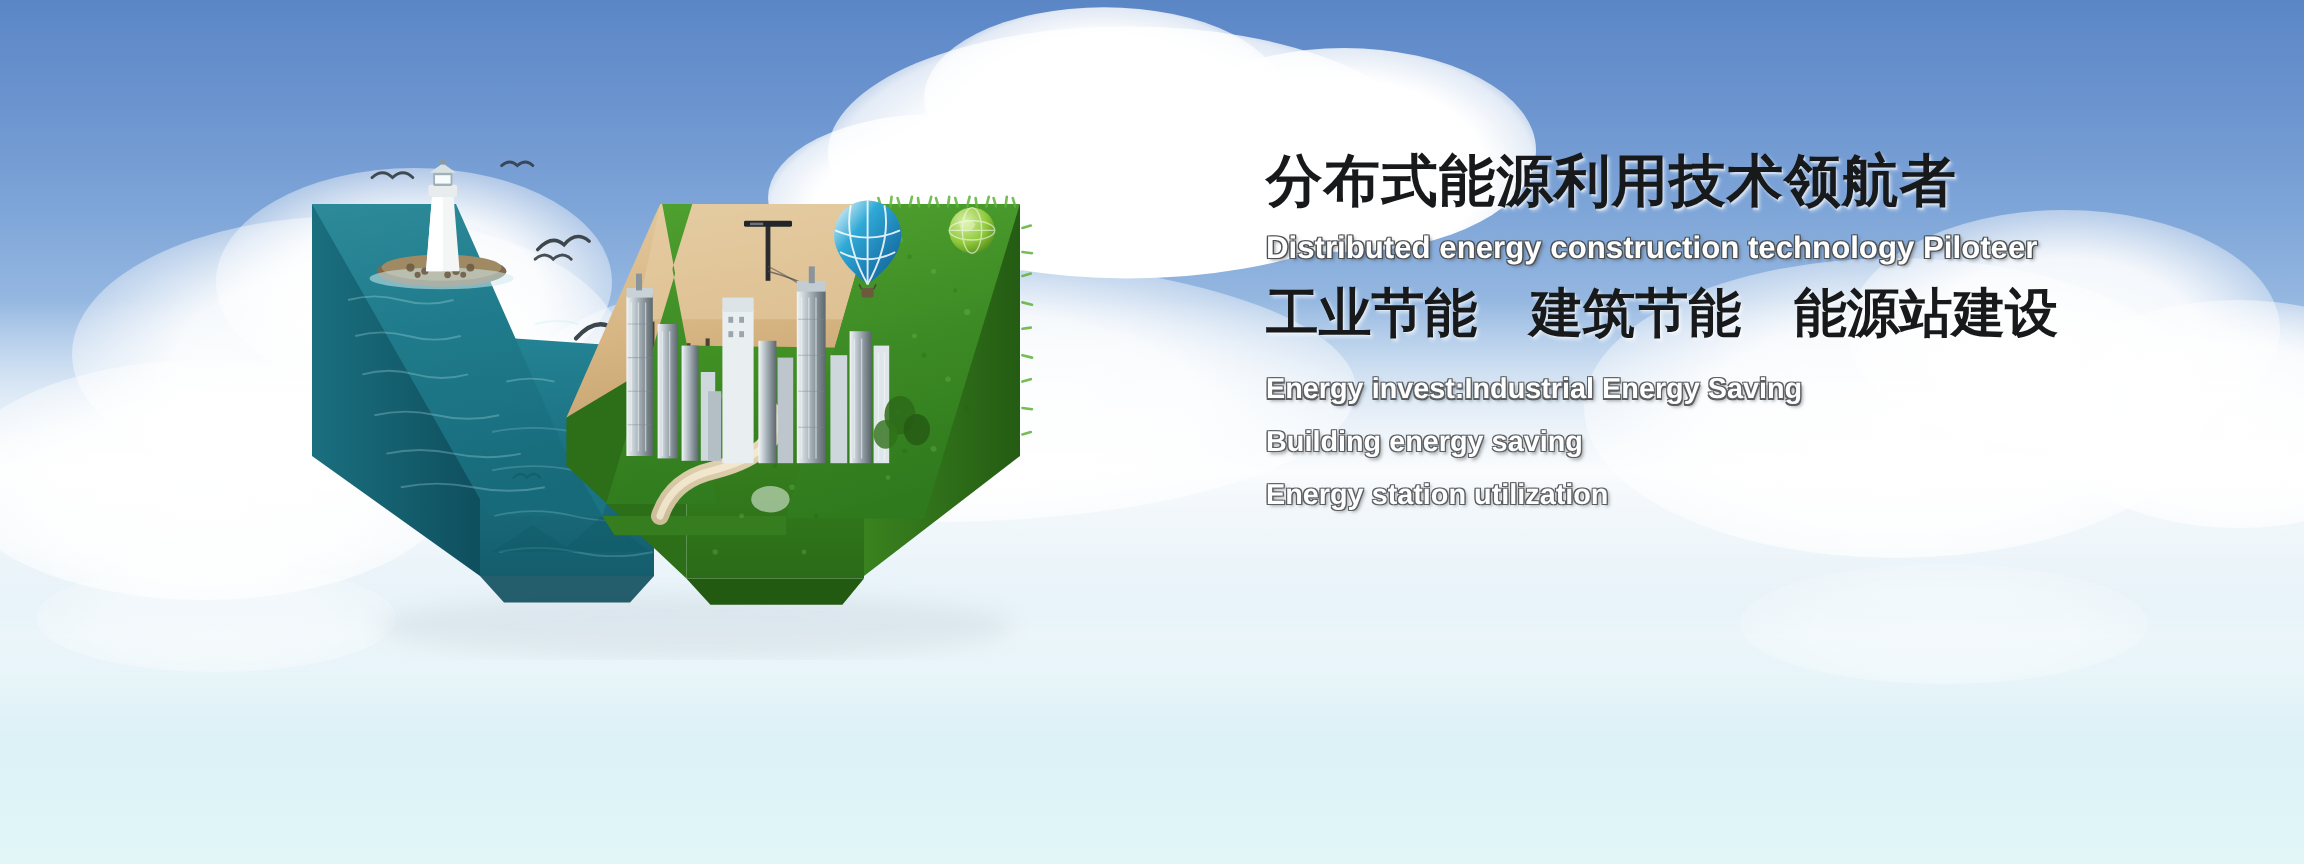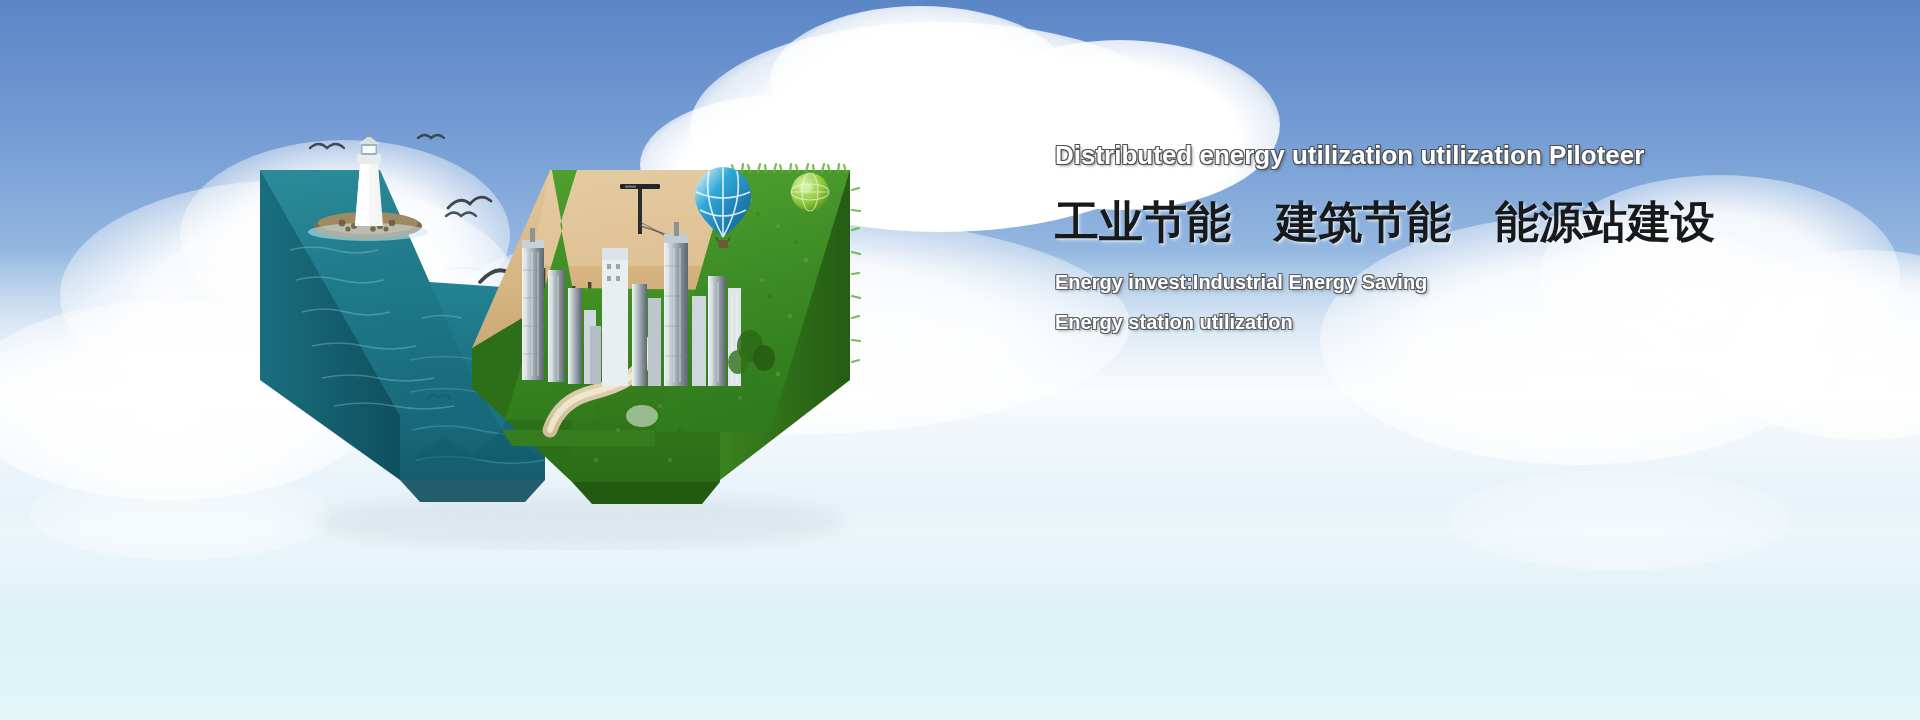--- a/index.html
+++ b/index.html
@@ -54,26 +54,26 @@
     line-height:1.1; white-space:nowrap;
     text-shadow: -1px -1px 0 #4d5154, 1px -1px 0 #4d5154, -1px 1px 0 #4d5154,
                  1px 1px 0 #4d5154, 2px 2px 3px rgba(60,64,68,.55);
   }
   .cn-mid {
     margin-top:26px; font-size:40px; font-weight:bold; color:#17191b;
     line-height:1.1; white-space:nowrap;
     text-shadow: 1px 1px 0 rgba(255,255,255,.35), 2px 2px 3px rgba(255,255,255,.5);
   }
   .cn-list {
-    margin-top:28px; font-size:44px; font-weight:bold; color:#17191b;
+    margin-top:18px; font-size:44px; font-weight:bold; color:#17191b;
     line-height:1.1; white-space:nowrap;
     text-shadow: 1px 1px 0 rgba(255,255,255,.35), 2px 2px 3px rgba(255,255,255,.5);
   }
   .en-line {
-    font-size:20px; font-weight:bold; color:#ffffff; line-height:1.0;
+    font-size:24px; font-weight:bold; color:#ffffff; line-height:1.0;
     white-space:nowrap; margin-top:20px;
     text-shadow: -1px -1px 0 #5b5f62, 1px -1px 0 #5b5f62, -1px 1px 0 #5b5f62,
                  1px 1px 0 #5b5f62, 2px 2px 3px rgba(70,74,78,.5);
   }
   .en-line.first { margin-top:26px; }
 </style>
 </head>
 <body>
 
 <div id="banner">
@@ -418,23 +418,25 @@
           <path d="M549,55 q8,-5 14,2 q-4,8 -12,5 z" fill="#e6f7bf" opacity=".5"></path>
         </g>
 
         <ellipse cx="392" cy="286" rx="16" ry="11" fill="#ffffff" opacity=".5"></ellipse>
       </g>
     </svg>
   </div>
 
   <div id="copy">
 
-
-    <div class="en-sub">Distributed energy utilization utilization Piloteer</div>
+    <div class="cn-head">分布式能源利用技术领航者</div>
+
+    <div class="en-sub">Distributed energy construction technology Piloteer</div>
 
 
     <div class="cn-list">工业节能　建筑节能　能源站建设</div>
 
     <div class="en-line first">Energy invest:Industrial Energy Saving</div>
+    <div class="en-line">Building energy saving</div>
     <div class="en-line">Energy station utilization</div>
   </div>
 
 </div>
 
 </body></html>

